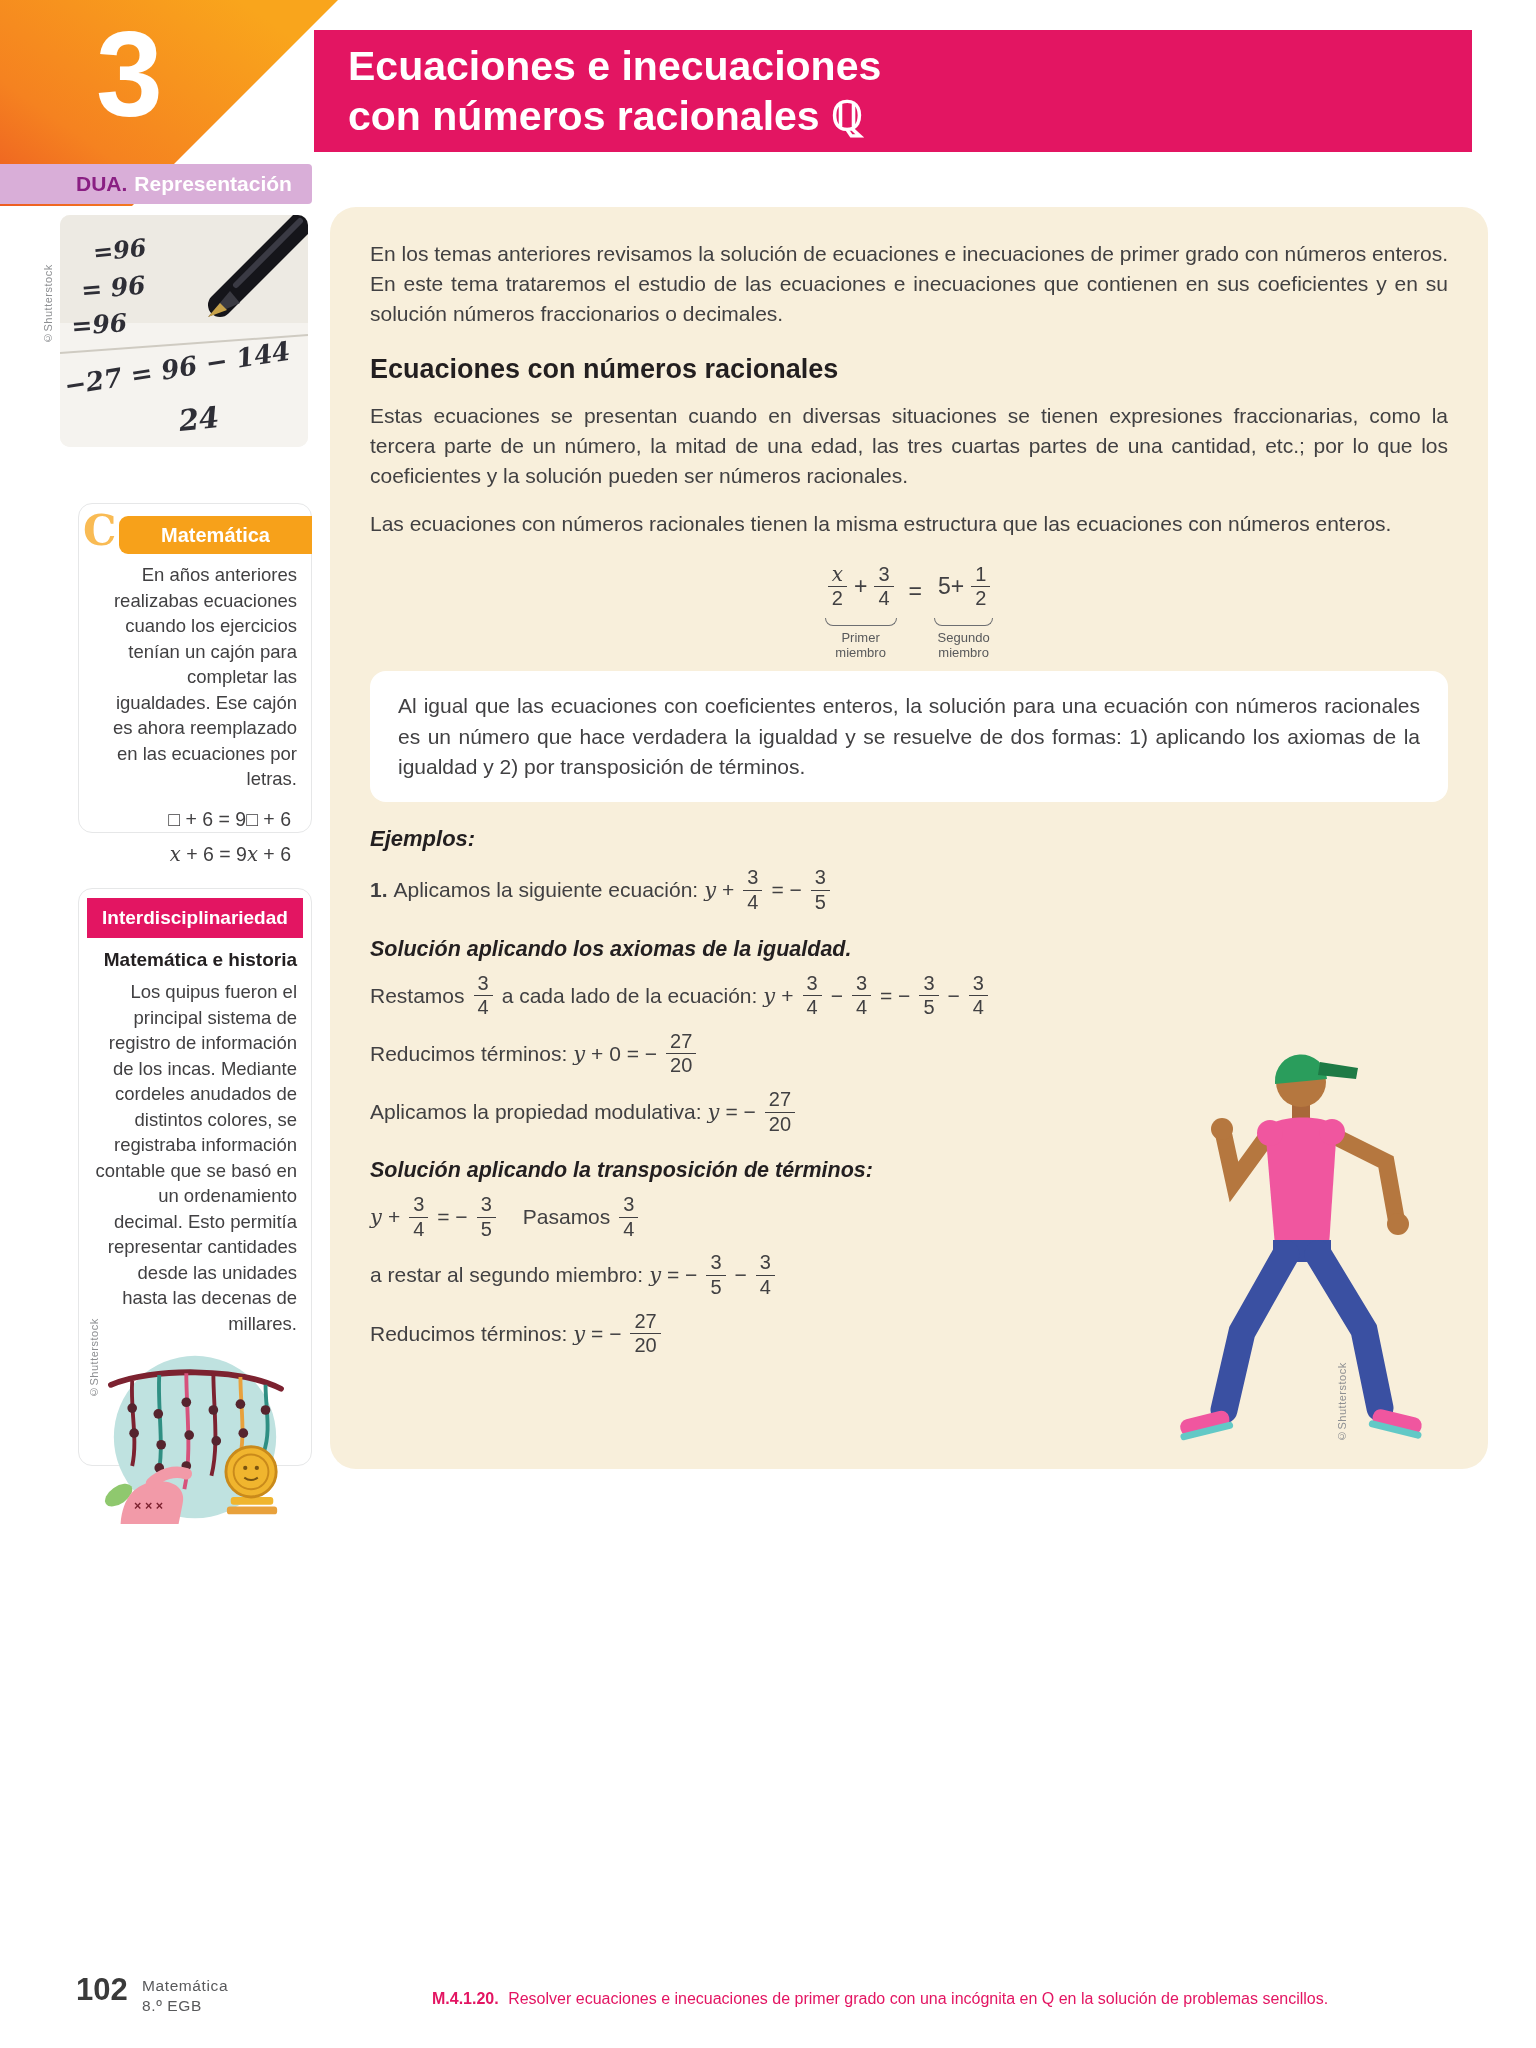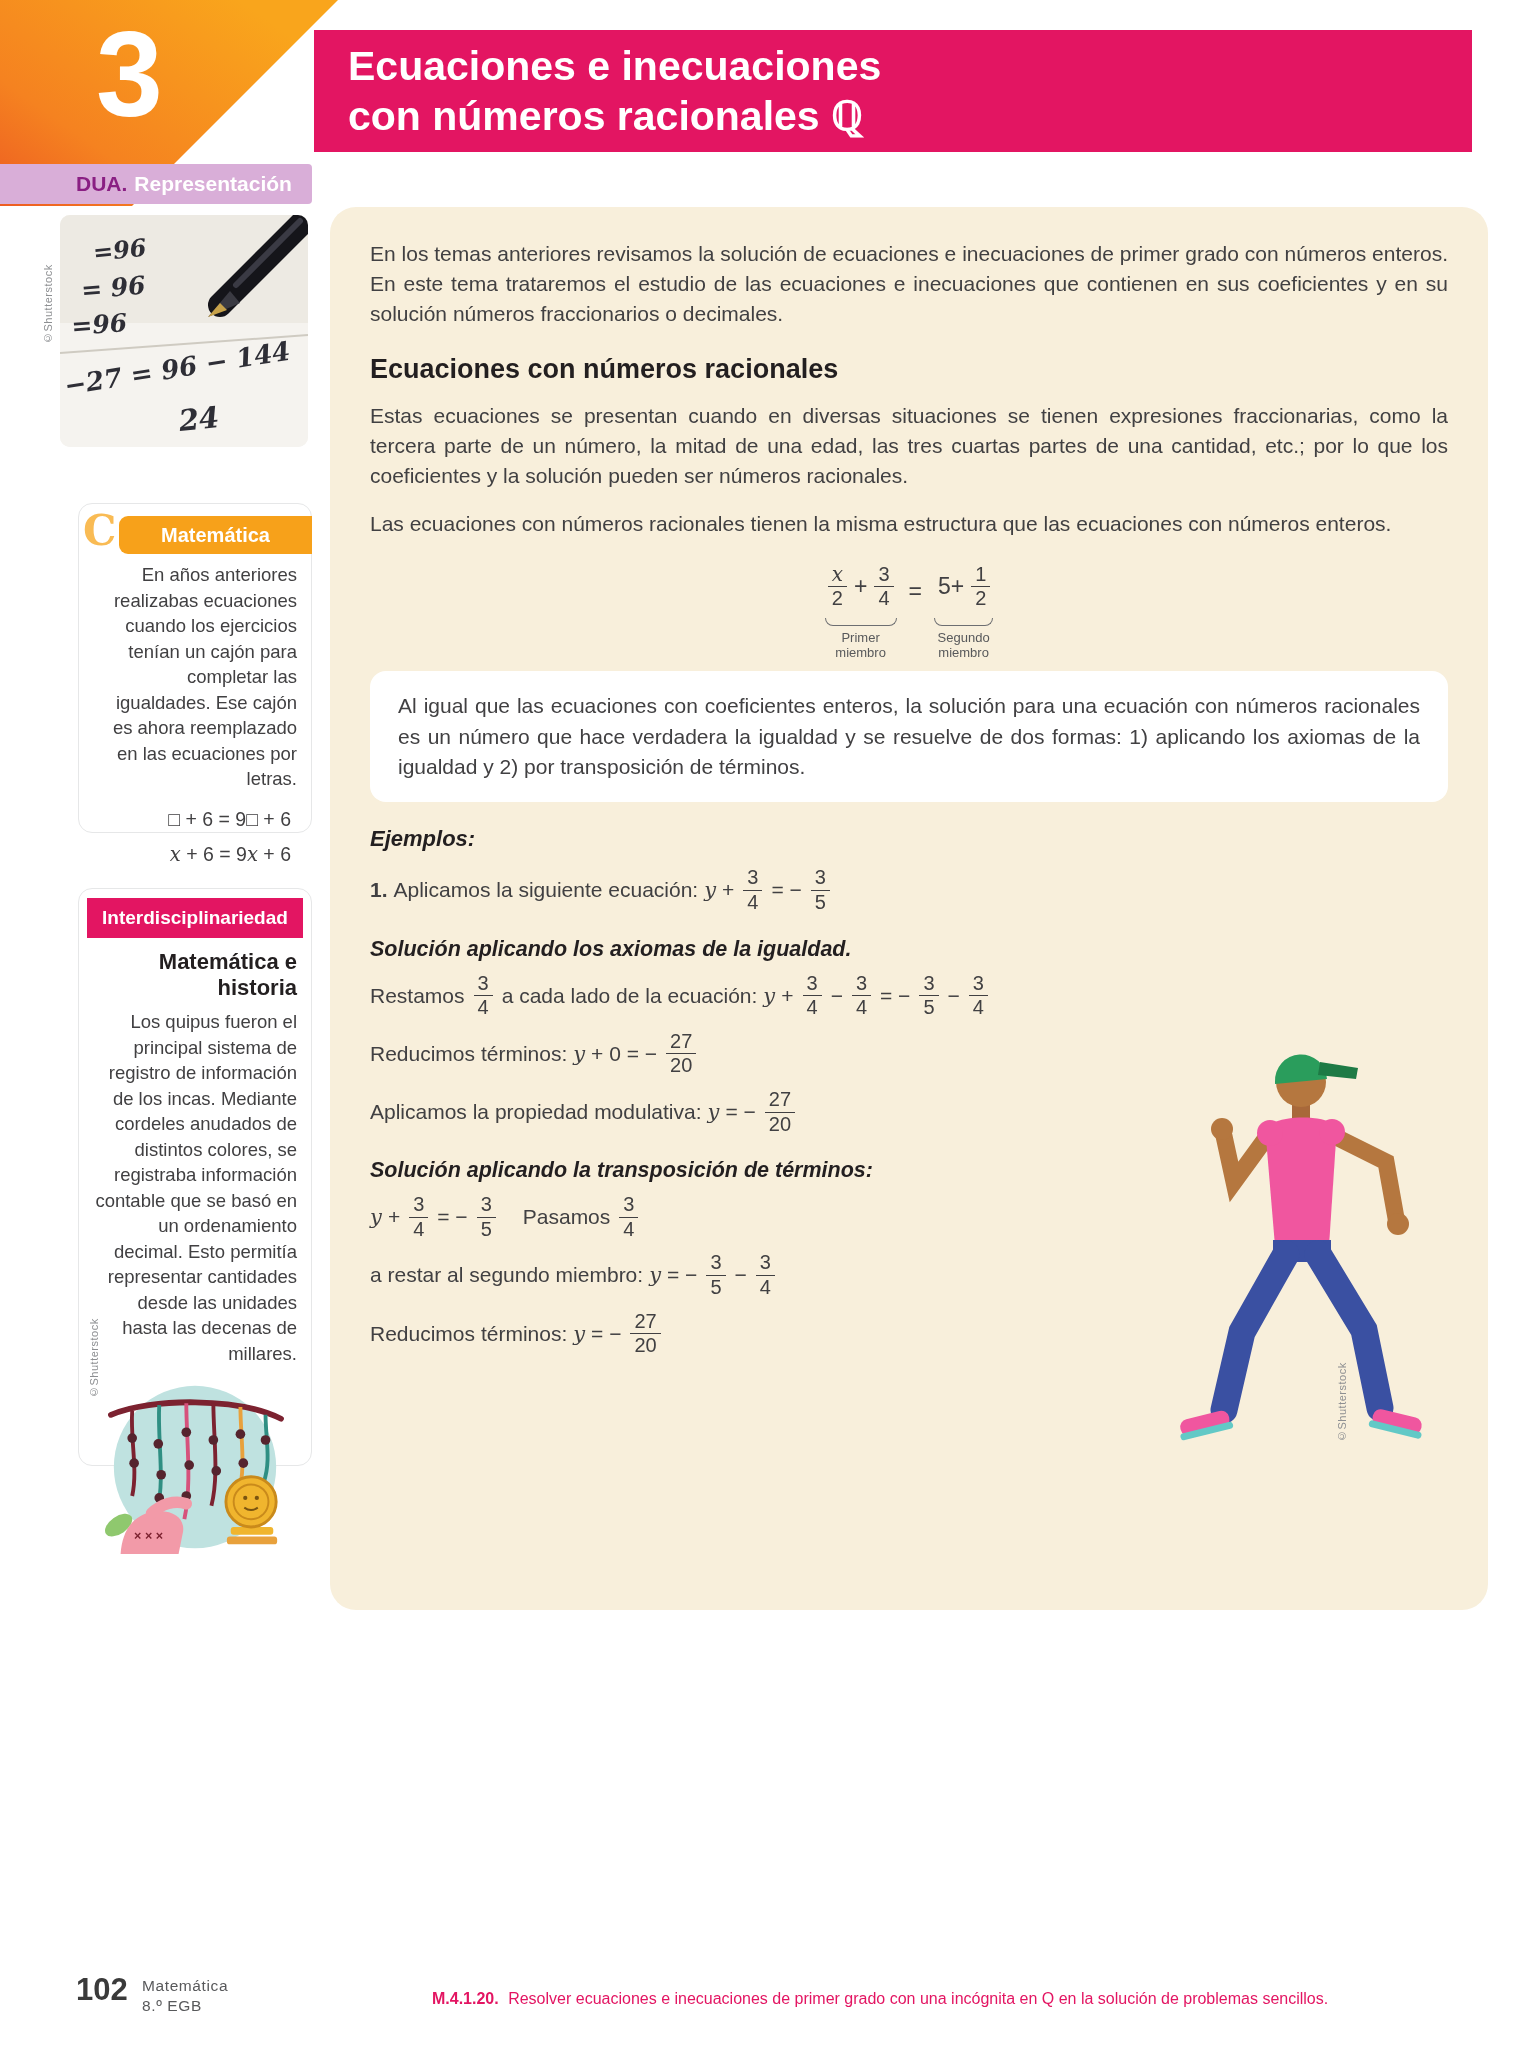--- a/index.html
+++ b/index.html
@@ -41,25 +41,25 @@
   .mat-tab{position:absolute;top:12px;left:40px;right:-1px;height:38px;background:#f7a11a;
         border-radius:9px 0 0 9px;color:#fff;font-weight:bold;font-size:20px;
         display:flex;align-items:center;justify-content:center;}
   .side-text{text-align:right;font-size:18.5px;line-height:1.38;color:#414042;margin:0 2px 16px;}
   .side-eq{display:flex;justify-content:flex-end;padding:0 8px;font-size:19.5px;
         color:#414042;margin:12px 0 0;}
   .inter-box{top:888px;height:578px;padding:60px 12px 10px;}
   .inter-tab{position:absolute;top:9px;left:8px;right:8px;height:40px;background:#e31562;
         border-radius:0;color:#fff;font-weight:bold;font-size:19px;
         display:flex;align-items:center;justify-content:center;}
-  .inter-sub{text-align:right;font-weight:bold;font-size:22px;color:#231f20;margin:0 2px 8px;}
+  .inter-sub{text-align:right;font-weight:bold;font-size:19px;color:#231f20;margin:0 2px 8px;}
   .quipu{display:block;margin:10px auto 0;}
 
   
-  .panel{position:absolute;left:330px;top:207px;width:1158px;height:1403px;background:#f8efdb;
+  .panel{position:absolute;left:330px;top:207px;width:1158px;height:1262px;background:#f8efdb;
         border-radius:26px;padding:32px 40px;box-sizing:border-box;overflow:hidden;}
   .body-p{font-size:21px;line-height:1.42;text-align:justify;margin:0 0 18px;}
   .section-title{font-size:27px;font-weight:bold;color:#231f20;margin:26px 0 16px;}
   .var{font-family:"DejaVu Serif",serif;font-style:italic;}
 
   .equation-display{display:flex;align-items:flex-start;justify-content:center;gap:8px;
         margin:24px 0 10px;font-size:23px;color:#414042;}
   .eq-group{display:flex;flex-direction:column;}
   .eq-row{display:flex;align-items:center;justify-content:center;}
   .op{margin:0 4px;}

